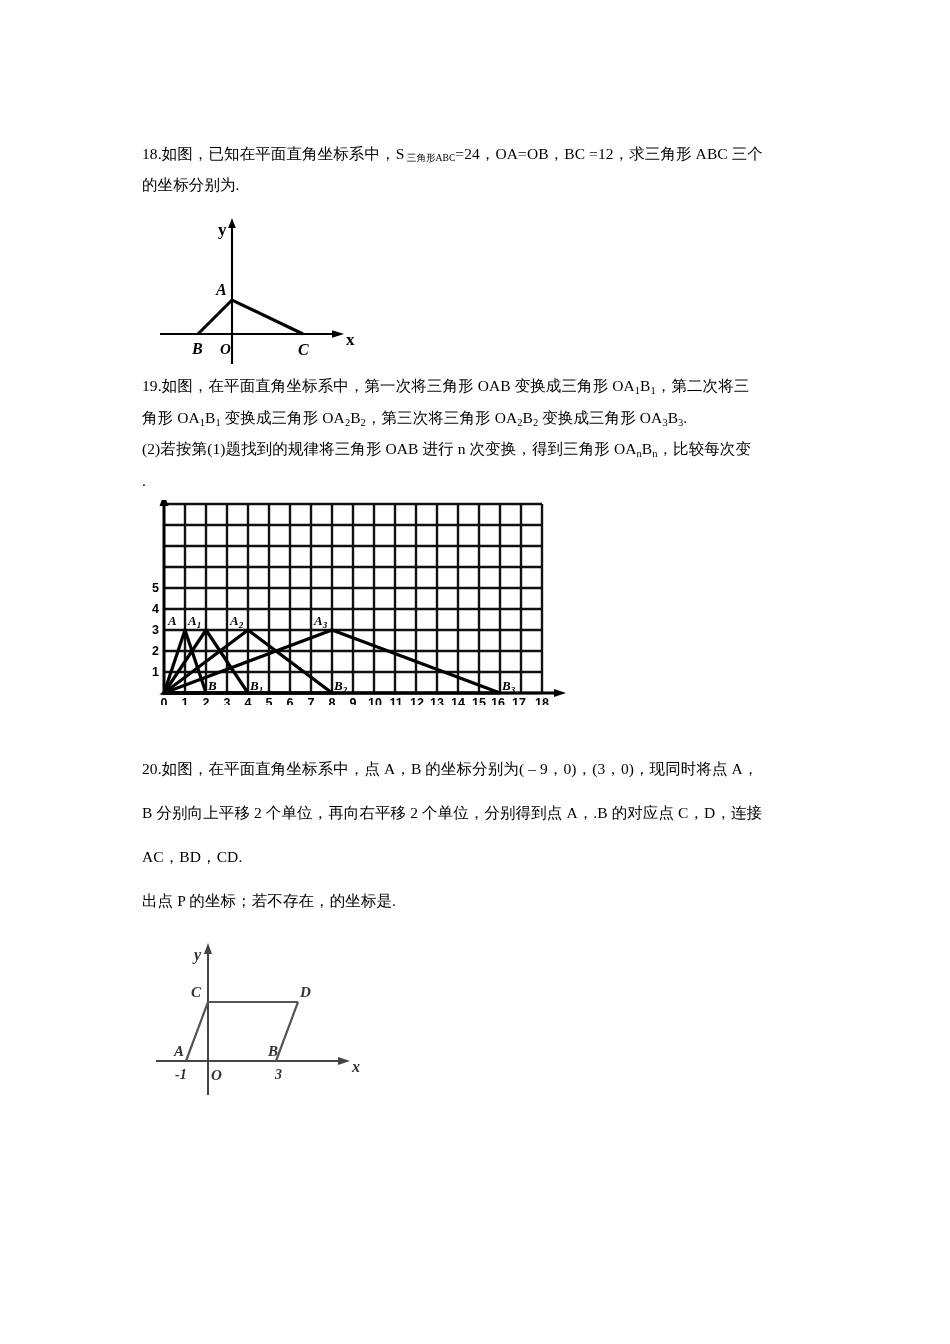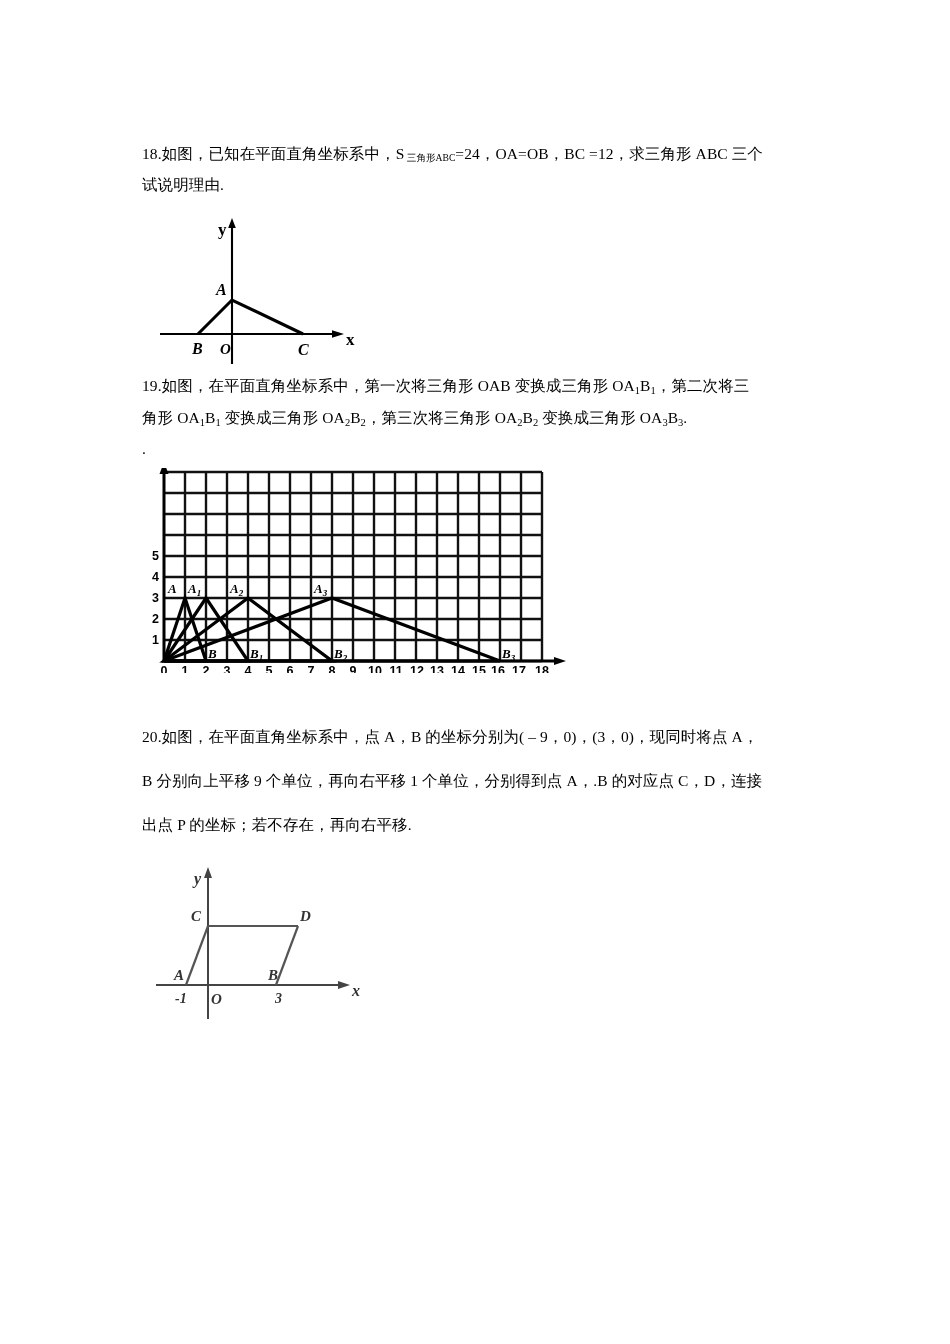--- a/index.html
+++ b/index.html
@@ -85,21 +85,21 @@
 <body>
 
 <div class="page">
   <div class="content">
 
     <div class="sec">
       <div class="qtext blk">
         <div>
           18.如图，已知在平面直角坐标系中，S<span class="subtxt">&nbsp;三角形ABC</span>=24，OA=OB，BC =12，求三角形 ABC 三个
         </div>
-        <div>试说明理由.</div>
+        <div>的坐标分别为.</div>
       </div>
 
       <div class="fig" style="margin-top:14px; margin-left:18px;">
         <svg width="260" height="160" viewBox="0 0 260 160">
 
           <line x1="72" y1="12" x2="72" y2="152" stroke="#000" stroke-width="2.1"></line>
           <polygon points="72,6 68.2,16 75.8,16" fill="#000"></polygon>
 
           <line x1="0" y1="122" x2="176" y2="122" stroke="#000" stroke-width="2.1"></line>
           <polygon points="184,122 172,118.2 172,125.8" fill="#000"></polygon>
@@ -116,20 +116,23 @@
       </div>
     </div>
 
     <div class="sec" style="">
       <div class="qtext blk">
         <div>
           19.如图，在平面直角坐标系中，第一次将三角形 OAB 变换成三角形 OA<sub>1</sub>B<sub>1</sub>，第二次将三
         </div>
         <div>
           角形 OA<sub>1</sub>B<sub>1</sub> 变换成三角形 OA<sub>2</sub>B<sub>2</sub>，第三次将三角形 OA<sub>2</sub>B<sub>2</sub> 变换成三角形 OA<sub>3</sub>B<sub>3</sub>.
+        </div>
+        <div>
+          (2)若按第(1)题找到的规律将三角形 OAB 进行 n 次变换，得到三角形 OA<sub>n</sub>B<sub>n</sub>，比较每次变
         </div>
         <div>.</div>
       </div>
 
       <div class="fig" style="margin-top:6px; margin-left:0px;">
 
         <svg width="430" height="205" viewBox="0 0 430 205">
           <g stroke="#111" stroke-width="2.4">
 
             <line x1="22" y1="4" x2="22" y2="193"></line>
@@ -218,23 +221,24 @@
         </svg>
       </div>
     </div>
 
     <div class="sec" style="margin-top:42px;">
       <div class="qtext loose blk">
         <div>
           20.如图，在平面直角坐标系中，点 A，B 的坐标分别为( – 9，0)，(3，0)，现同时将点 A，
         </div>
         <div>
-          B 分别向上平移 9 个单位，再向右平移 1 个单位，分别得到点 A，.B 的对应点 C，D，连接
-        </div>
-        <div>出点 P 的坐标；若不存在，再向右平移.</div>
+          B 分别向上平移 2 个单位，再向右平移 2 个单位，分别得到点 A，.B 的对应点 C，D，连接
+        </div>
+        <div>AC，BD，CD.</div>
+        <div>出点 P 的坐标；若不存在，的坐标是.</div>
       </div>
 
       <div class="fig" style="margin-top:12px; margin-left:14px;">
         <svg width="260" height="175" viewBox="0 0 260 175">
 
           <line x1="52" y1="16" x2="52" y2="160" stroke="#444" stroke-width="2"></line>
           <polygon points="52,8 48,19 56,19" fill="#444"></polygon>
 
           <line x1="0" y1="126" x2="185" y2="126" stroke="#444" stroke-width="2"></line>
           <polygon points="194,126 182,122 182,130" fill="#444"></polygon>

